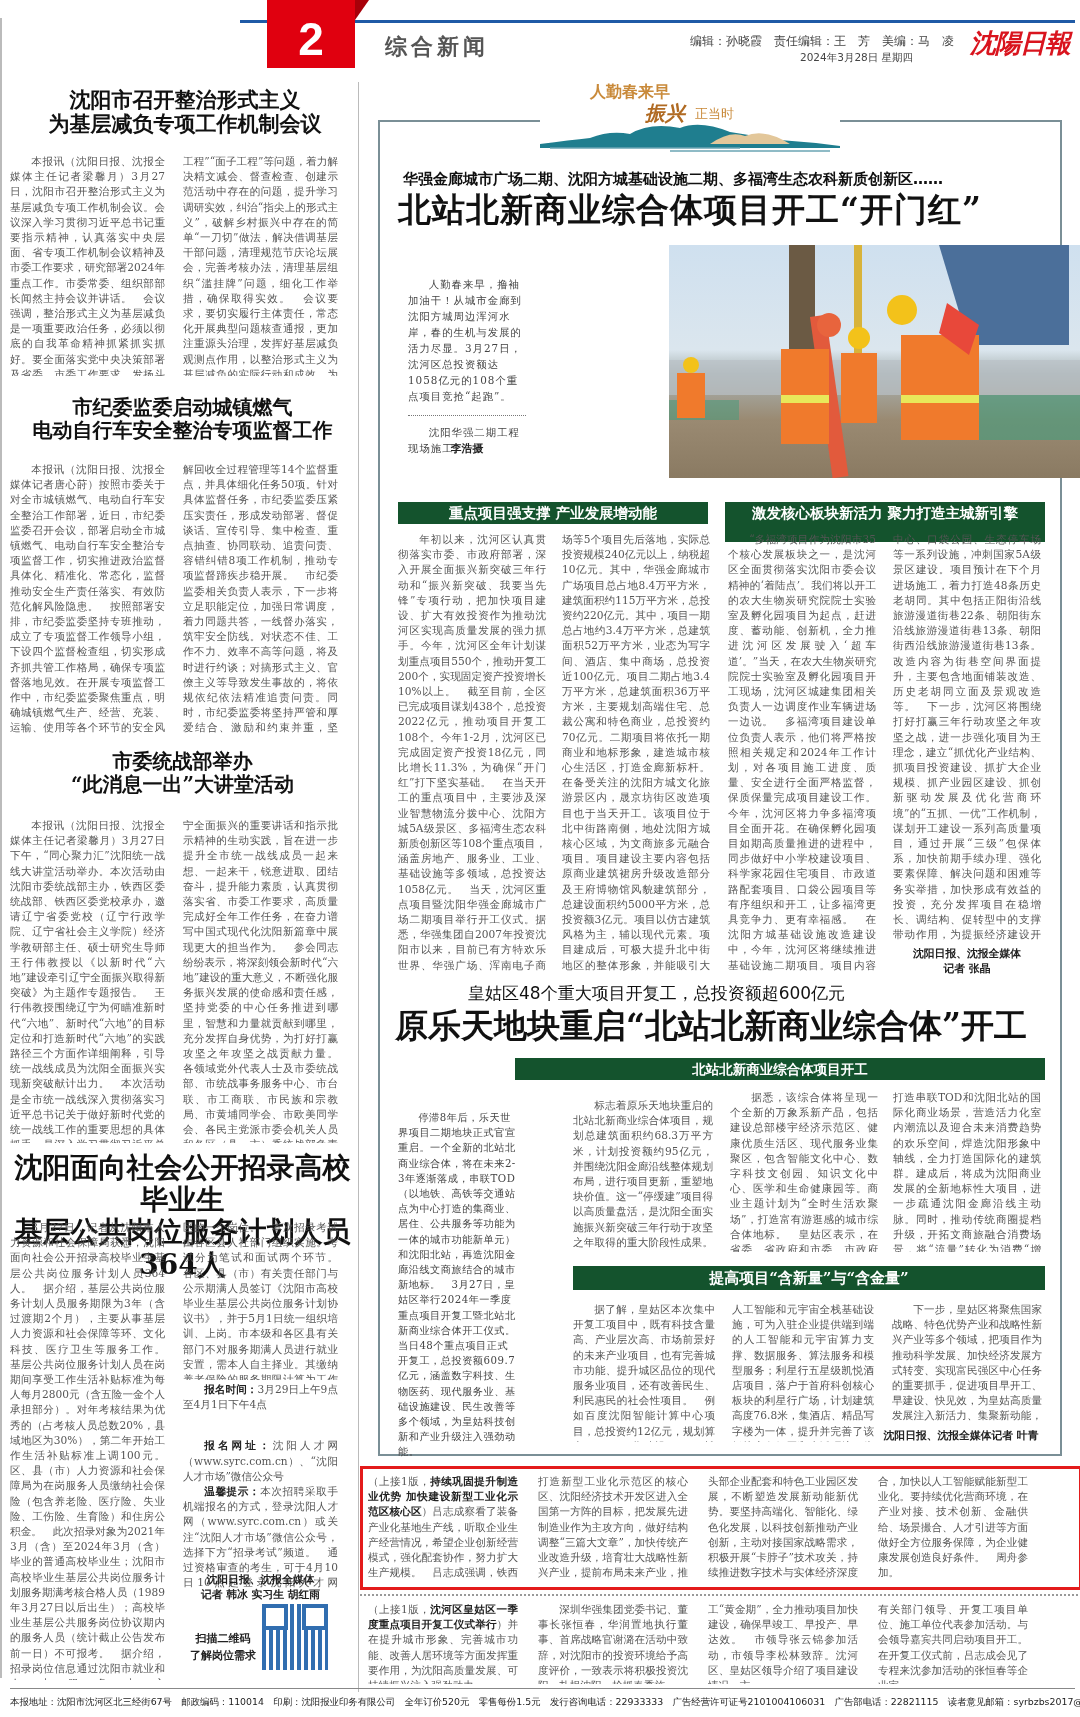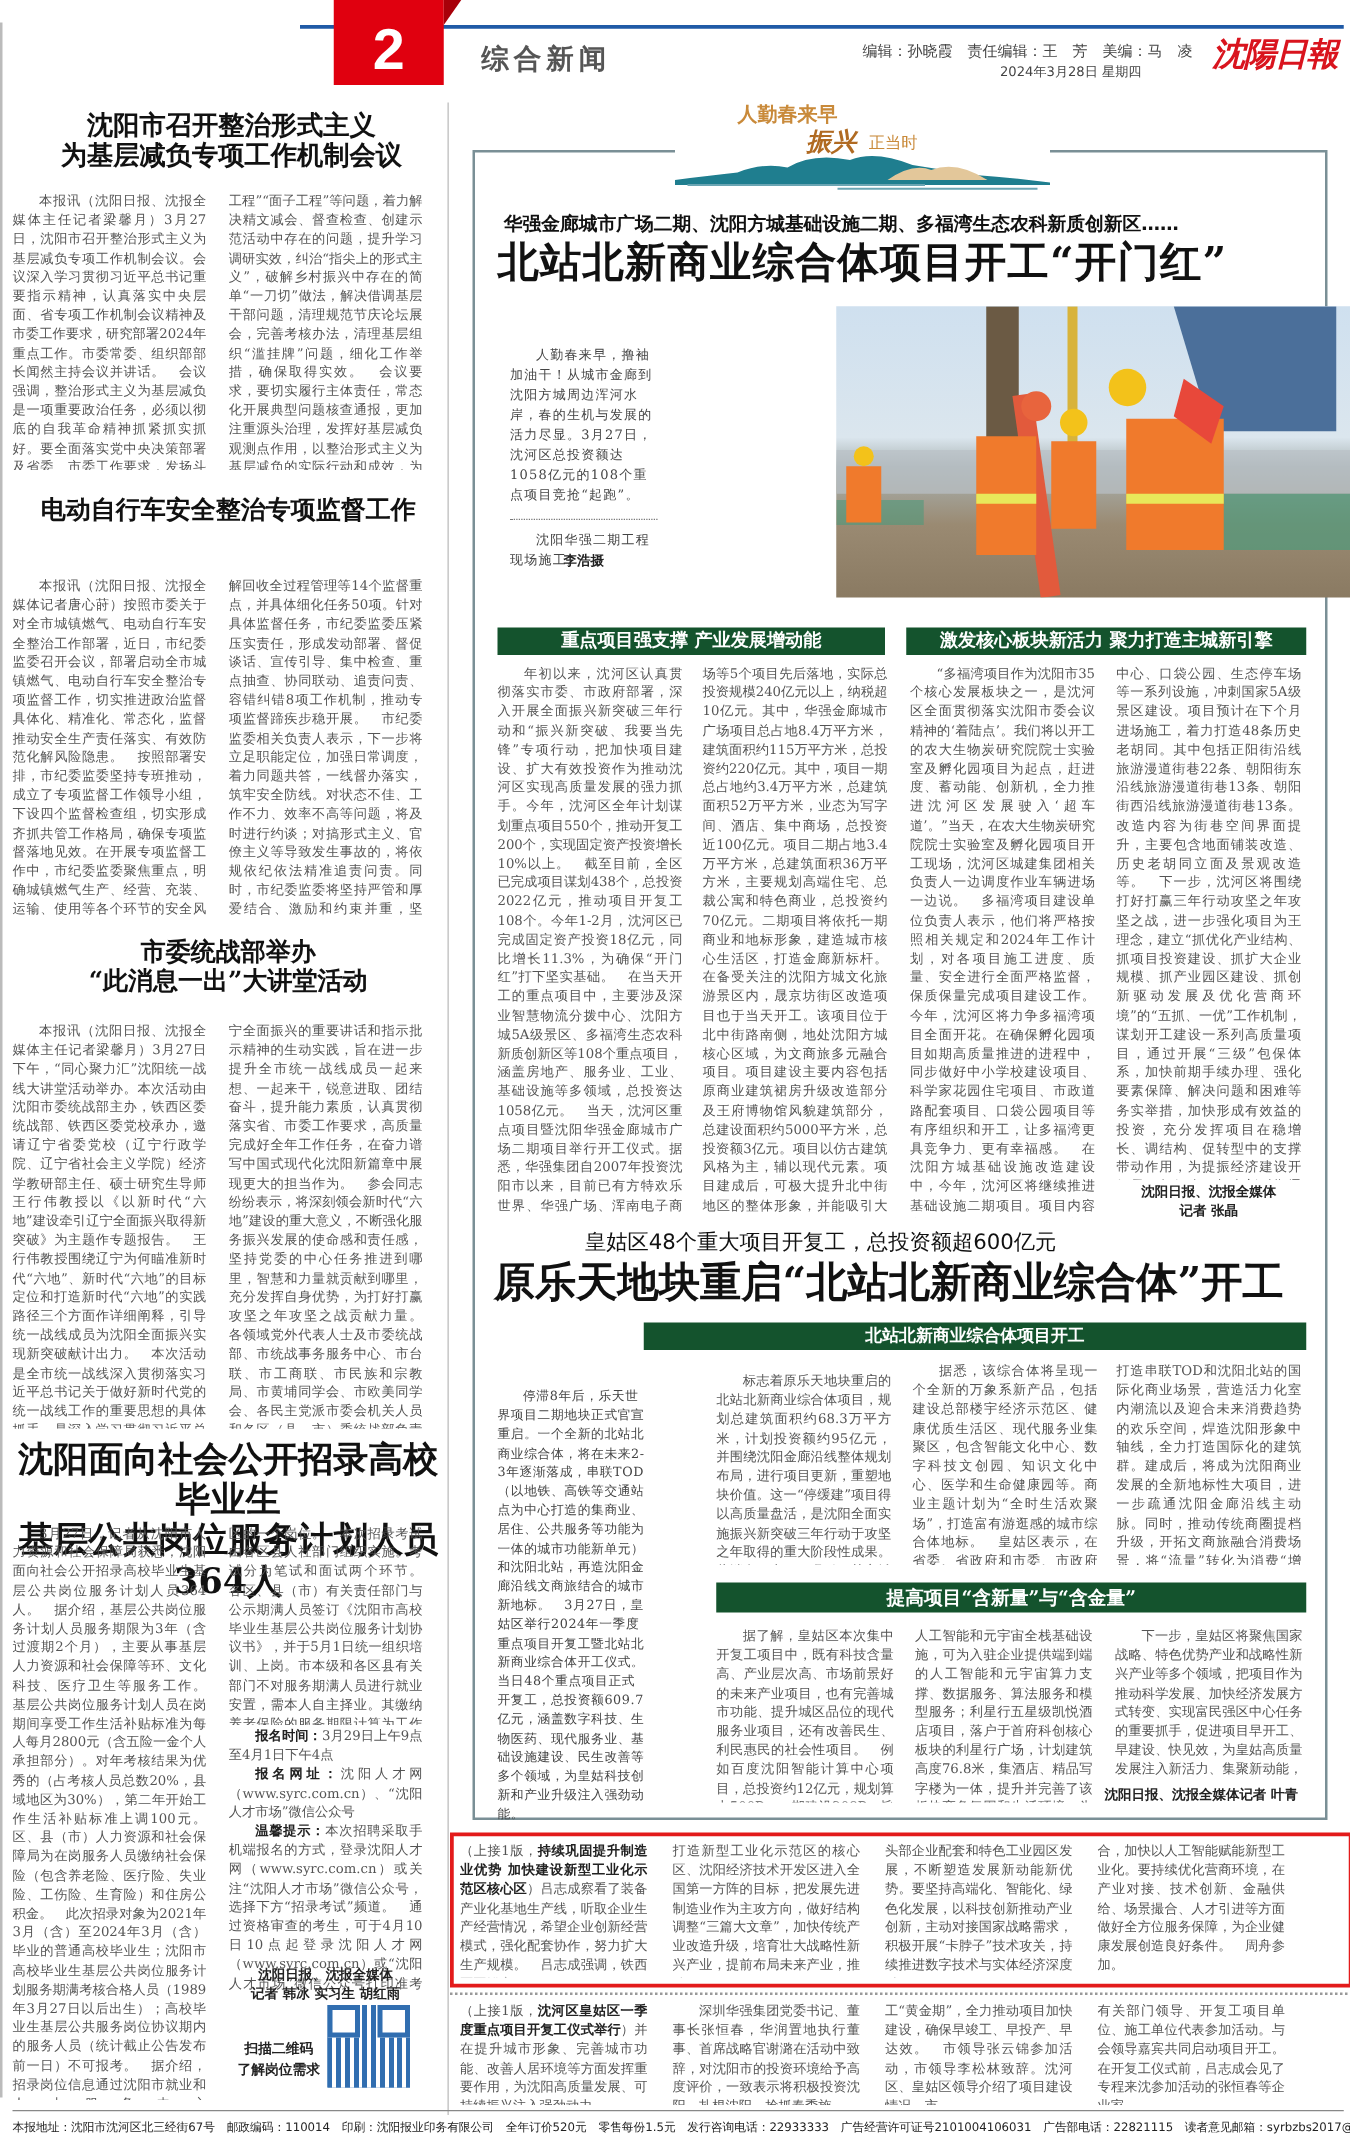--- a/index.html
+++ b/index.html
@@ -58,41 +58,42 @@
 <div class="colrule"></div>
 
 <div class="hl" style="left:20px;top:88px;width:330px;font-size:21px;">
   <div>沈阳市召开整治形式主义</div>
   <div>为基层减负专项工作机制会议</div>
 </div>
 <div class="body" style="left:10px;top:154px;width:155px;height:222px;overflow:hidden;">本报讯（沈阳日报、沈报全媒体主任记者梁馨月）3月27日，沈阳市召开整治形式主义为基层减负专项工作机制会议。会议深入学习贯彻习近平总书记重要指示精神，认真落实中央层面、省专项工作机制会议精神及市委工作要求，研究部署2024年重点工作。市委常委、组织部部长闻然主持会议并讲话。　会议强调，整治形式主义为基层减负是一项重要政治任务，必须以彻底的自我革命精神抓紧抓实抓好。要全面落实党中央决策部署及省委、市委工作要求，发扬斗争精神，紧盯突出问题，着力纠治搞“政绩工程”“形象</div>
 <div class="body" style="left:183px;top:154px;width:155px;height:222px;overflow:hidden;text-indent:0;">工程”“面子工程”等问题，着力解决精文减会、督查检查、创建示范活动中存在的问题，提升学习调研实效，纠治“指尖上的形式主义”，破解乡村振兴中存在的简单“一刀切”做法，解决借调基层干部问题，清理规范节庆论坛展会，完善考核办法，清理基层组织“滥挂牌”问题，细化工作举措，确保取得实效。　会议要求，要切实履行主体责任，常态化开展典型问题核查通报，更加注重源头治理，发挥好基层减负观测点作用，以整治形式主义为基层减负的实际行动和成效，为打好打赢三年行动攻坚之战提供坚强作风保证。</div>
 
 <div class="hl" style="left:10px;top:396px;width:345px;font-size:20px;">
+  <div>市纪委监委启动城镇燃气</div>
   <div>电动自行车安全整治专项监督工作</div>
 </div>
 <div class="body" style="left:10px;top:462px;width:155px;height:272px;overflow:hidden;">本报讯（沈阳日报、沈报全媒体记者唐心莳）按照市委关于对全市城镇燃气、电动自行车安全整治工作部署，近日，市纪委监委召开会议，部署启动全市城镇燃气、电动自行车安全整治专项监督工作，切实推进政治监督具体化、精准化、常态化，监督推动安全生产责任落实、有效防范化解风险隐患。　按照部署安排，市纪委监委坚持专班推动，成立了专项监督工作领导小组，下设四个监督检查组，切实形成齐抓共管工作格局，确保专项监督落地见效。在开展专项监督工作中，市纪委监委聚焦重点，明确城镇燃气生产、经营、充装、运输、使用等各个环节的安全风险和事故隐患，以及电动自行车生产、销售、使用、拆</div>
 <div class="body" style="left:183px;top:462px;width:155px;height:272px;overflow:hidden;text-indent:0;">解回收全过程管理等14个监督重点，并具体细化任务50项。针对具体监督任务，市纪委监委压紧压实责任，形成发动部署、督促谈话、宣传引导、集中检查、重点抽查、协同联动、追责问责、容错纠错8项工作机制，推动专项监督蹄疾步稳开展。　市纪委监委相关负责人表示，下一步将立足职能定位，加强日常调度，着力同题共答，一线督办落实，筑牢安全防线。对状态不佳、工作不力、效率不高等问题，将及时进行约谈；对搞形式主义、官僚主义等导致发生事故的，将依规依纪依法精准追责问责。同时，市纪委监委将坚持严管和厚爱结合、激励和约束并重，坚持“三个区分开来”，切实保护干部干事创业积极性。</div>
 
 <div class="hl" style="left:10px;top:750px;width:345px;font-size:20px;">
   <div>市委统战部举办</div>
   <div>“此消息一出”大讲堂活动</div>
 </div>
 <div class="body" style="left:10px;top:818px;width:155px;height:325px;overflow:hidden;">本报讯（沈阳日报、沈报全媒体主任记者梁馨月）3月27日下午，“同心聚力汇”沈阳统一战线大讲堂活动举办。本次活动由沈阳市委统战部主办，铁西区委统战部、铁西区委党校承办，邀请辽宁省委党校（辽宁行政学院、辽宁省社会主义学院）经济学教研部主任、硕士研究生导师王行伟教授以《以新时代“六地”建设牵引辽宁全面振兴取得新突破》为主题作专题报告。　王行伟教授围绕辽宁为何瞄准新时代“六地”、新时代“六地”的目标定位和打造新时代“六地”的实践路径三个方面作详细阐释，引导统一战线成员为沈阳全面振兴实现新突破献计出力。　本次活动是全市统一战线深入贯彻落实习近平总书记关于做好新时代党的统一战线工作的重要思想的具体抓手，是深入学习贯彻习近平总书记关于东北、辽</div>
 <div class="body" style="left:183px;top:818px;width:155px;height:325px;overflow:hidden;text-indent:0;">宁全面振兴的重要讲话和指示批示精神的生动实践，旨在进一步提升全市统一战线成员一起来想、一起来干，锐意进取、团结奋斗，提升能力素质，认真贯彻落实省、市委工作要求，高质量完成好全年工作任务，在奋力谱写中国式现代化沈阳新篇章中展现更大的担当作为。　参会同志纷纷表示，将深刻领会新时代“六地”建设的重大意义，不断强化服务振兴发展的使命感和责任感，坚持党委的中心任务推进到哪里，智慧和力量就贡献到哪里，充分发挥自身优势，为打好打赢攻坚之年攻坚之战贡献力量。　各领域党外代表人士及市委统战部、市统战事务服务中心、市台联、市工商联、市民族和宗教局、市黄埔同学会、市欧美同学会、各民主党派市委会机关人员和各区（县、市）委统战部负责同志共700余人参加本次活动。</div>
 
 <div class="hl" style="left:10px;top:1152px;width:345px;font-size:28px;">
   <div>沈阳面向社会公开招录高校毕业生</div>
   <div>基层公共岗位服务计划人员364人</div>
 </div>
 <div class="body" style="left:10px;top:1220px;width:155px;height:460px;overflow:hidden;">3月27日，记者从沈阳市人力资源和社会保障局获悉，沈阳面向社会公开招录高校毕业生基层公共岗位服务计划人员364人。　据介绍，基层公共岗位服务计划人员服务期限为3年（含过渡期2个月），主要从事基层人力资源和社会保障等环、文化科技、医疗卫生等服务工作。　基层公共岗位服务计划人员在岗期间享受工作生活补贴标准为每人每月2800元（含五险一金个人承担部分）。对年考核结果为优秀的（占考核人员总数20%，县域地区为30%），第二年开始工作生活补贴标准上调100元。　区、县（市）人力资源和社会保障局为在岗服务人员缴纳社会保险（包含养老险、医疗险、失业险、工伤险、生育险）和住房公积金。　此次招录对象为2021年3月（含）至2024年3月（含）毕业的普通高校毕业生；沈阳市高校毕业生基层公共岗位服务计划服务期满考核合格人员（1989年3月27日以后出生）；高校毕业生基层公共服务岗位协议期内的服务人员（统计截止公告发布前一日）不可报考。　据介绍，招录岗位信息通过沈阳市就业和人才服务中心（www.syhrsa.org.cn）官方网站发布。　本次招录采取网上报名与网上资格审查的方式，不设立现场审查。每名考生只限报考一个地</div>
 <div class="body" style="left:183px;top:1220px;width:155px;height:160px;overflow:hidden;text-indent:0;">区的一个岗位。　本次招录考试由各区县人社部门组织实施。考试分为笔试和面试两个环节。　各区、县（市）有关责任部门与公示期满人员签订《沈阳市高校毕业生基层公共岗位服务计划协议书》，并于5月1日统一组织培训、上岗。市本级和各区县有关部门不对服务期满人员进行就业安置，需本人自主择业。其缴纳养老保险的服务期限计算为工作年限。</div>
 <div class="body" style="left:183px;top:1382px;width:155px;height:210px;overflow:hidden;text-indent:0;">
   <div style="text-indent:2em;"><b>报名时间：</b><span>3月29日上午9点至4月1日下午4点</span></div>
-  <div style="text-indent:2em;"><b>报名网址：</b><span>沈阳人才网（www.syrc.com.cn）、“沈阳人才市场”微信公众号</span></div>
+  <div style="text-indent:2em;margin-top:26px;"><b>报名网址：</b><span>沈阳人才网（www.syrc.com.cn）、“沈阳人才市场”微信公众号</span></div>
   <div style="text-indent:2em;"><b>温馨提示：</b><span>本次招聘采取手机端报名的方式，登录沈阳人才网（www.syrc.com.cn）或关注“沈阳人才市场”微信公众号，选择下方“招录考试”频道。　通过资格审查的考生，可于4月10日10点起登录沈阳人才网（www.syrc.com.cn）或“沈阳人才市场”微信公众号打印准考证。</span></div>
 </div>
 <div class="byline" style="left:183px;top:1572px;width:155px;">
   <div>沈阳日报、沈报全媒体</div>
   <div>记者 韩冰 实习生 胡红雨</div>
 </div>
 <div class="qr-label">
   <div>扫描二维码</div>
   <div>了解岗位需求</div>
 </div>
@@ -138,21 +139,21 @@
     <circle cx="22" cy="120" r="8" fill="#f3c21a"></circle>
     <rect x="8" y="128" width="28" height="45" fill="#f07a2c"></rect>
     <polygon points="278,58 310,80 300,110 270,88" fill="#e8483a"></polygon>
   </svg>
 </div>
 
 <div class="subbar" style="left:398px;top:502px;width:310px;height:22px;font-size:14.5px;line-height:22px;">重点项目强支撑 产业发展增动能</div>
 <div class="body" style="left:398px;top:532px;width:148px;height:442px;overflow:hidden;">年初以来，沈河区认真贯彻落实市委、市政府部署，深入开展全面振兴新突破三年行动和“振兴新突破、我要当先锋”专项行动，把加快项目建设、扩大有效投资作为推动沈河区实现高质量发展的强力抓手。今年，沈河区全年计划谋划重点项目550个，推动开复工200个，实现固定资产投资增长10%以上。　截至目前，全区已完成项目谋划438个，总投资2022亿元，推动项目开复工108个。今年1-2月，沈河区已完成固定资产投资18亿元，同比增长11.3%，为确保“开门红”打下坚实基础。　在当天开工的重点项目中，主要涉及深业智慧物流分拨中心、沈阳方城5A级景区、多福湾生态农科新质创新区等108个重点项目，涵盖房地产、服务业、工业、基础设施等多领域，总投资达1058亿元。　当天，沈河区重点项目暨沈阳华强金廊城市广场二期项目举行开工仪式。据悉，华强集团自2007年投资沈阳市以来，目前已有方特欢乐世界、华强广场、浑南电子商务创业园、华强城、华强金廊城市广</div>
 <div class="body" style="left:562px;top:532px;width:148px;height:442px;overflow:hidden;text-indent:0;">场等5个项目先后落地，实际总投资规模240亿元以上，纳税超10亿元。其中，华强金廊城市广场项目总占地8.4万平方米，建筑面积约115万平方米，总投资约220亿元。其中，项目一期总占地约3.4万平方米，总建筑面积52万平方米，业态为写字间、酒店、集中商场，总投资近100亿元。项目二期占地3.4万平方米，总建筑面积36万平方米，主要规划高端住宅、总裁公寓和特色商业，总投资约70亿元。二期项目将依托一期商业和地标形象，建造城市核心生活区，打造金廊新标杆。　在备受关注的沈阳方城文化旅游景区内，晟京坊街区改造项目也于当天开工。该项目位于北中街路南侧，地处沈阳方城核心区域，为文商旅多元融合项目。项目建设主要内容包括原商业建筑裙房升级改造部分及王府博物馆风貌建筑部分，总建设面积约5000平方米，总投资额3亿元。项目以仿古建筑风格为主，辅以现代元素。项目建成后，可极大提升北中街地区的整体形象，并能吸引大量客流，实现人气、经济的双丰收。</div>
 
-<div class="subbar" style="left:725px;top:502px;width:320px;height:22px;font-size:14.5px;line-height:22px;">激发核心板块新活力 聚力打造主城新引擎</div>
+<div class="subbar" style="left:725px;top:502px;width:320px;height:40px;font-size:14.5px;line-height:22px;">激发核心板块新活力 聚力打造主城新引擎</div>
 <div class="body" style="left:728px;top:532px;width:148px;height:442px;overflow:hidden;">“多福湾项目作为沈阳市35个核心发展板块之一，是沈河区全面贯彻落实沈阳市委会议精神的‘着陆点’。我们将以开工的农大生物炭研究院院士实验室及孵化园项目为起点，赶进度、蓄动能、创新机，全力推进沈河区发展驶入‘超车道’。”当天，在农大生物炭研究院院士实验室及孵化园项目开工现场，沈河区城建集团相关负责人一边调度作业车辆进场一边说。　多福湾项目建设单位负责人表示，他们将严格按照相关规定和2024年工作计划，对各项目施工进度、质量、安全进行全面严格监督，保质保量完成项目建设工作。　今年，沈河区将力争多福湾项目全面开花。在确保孵化园项目如期高质量推进的进程中，同步做好中小学校建设项目、科学家花园住宅项目、市政道路配套项目、口袋公园项目等有序组织和开工，让多福湾更具竞争力、更有幸福感。　在沈阳方城基础设施改造建设中，今年，沈河区将继续推进基础设施二期项目。项目内容主要包括：改造提升方城主干道、街区胡同，建设游客</div>
 <div class="body" style="left:893px;top:532px;width:148px;height:412px;overflow:hidden;text-indent:0;">中心、口袋公园、生态停车场等一系列设施，冲刺国家5A级景区建设。项目预计在下个月进场施工，着力打造48条历史老胡同。其中包括正阳街沿线旅游漫道街巷22条、朝阳街东沿线旅游漫道街巷13条、朝阳街西沿线旅游漫道街巷13条。改造内容为街巷空间界面提升，主要包含地面铺装改造、历史老胡同立面及景观改造等。　下一步，沈河区将围绕打好打赢三年行动攻坚之年攻坚之战，进一步强化项目为王理念，建立“抓优化产业结构、抓项目投资建设、抓扩大企业规模、抓产业园区建设、抓创新驱动发展及优化营商环境”的“五抓、一优”工作机制，谋划开工建设一系列高质量项目，通过开展“三级”包保体系，加快前期手续办理、强化要素保障、解决问题和困难等务实举措，加快形成有效益的投资，充分发挥项目在稳增长、调结构、促转型中的支撑带动作用，为提振经济建设开好局、起好步，打赢新时期辽沈战役作出沈河贡献。</div>
 <div class="byline" style="left:893px;top:946px;width:148px;">
   <div>沈阳日报、沈报全媒体</div>
   <div>记者 张晶</div>
 </div>
 
 <div class="kicker" style="left:468px;top:982px;font-size:17px;font-weight:normal;white-space:nowrap;">皇姑区48个重大项目开复工，总投资额超600亿元</div>
 <div class="bigtitle" style="left:395px;top:1004px;font-size:33px;white-space:nowrap;">原乐天地块重启“北站北新商业综合体”开工</div>
 <div class="subbar" style="left:515px;top:1058px;width:530px;height:22px;font-size:13.5px;line-height:22px;">北站北新商业综合体项目开工</div>

